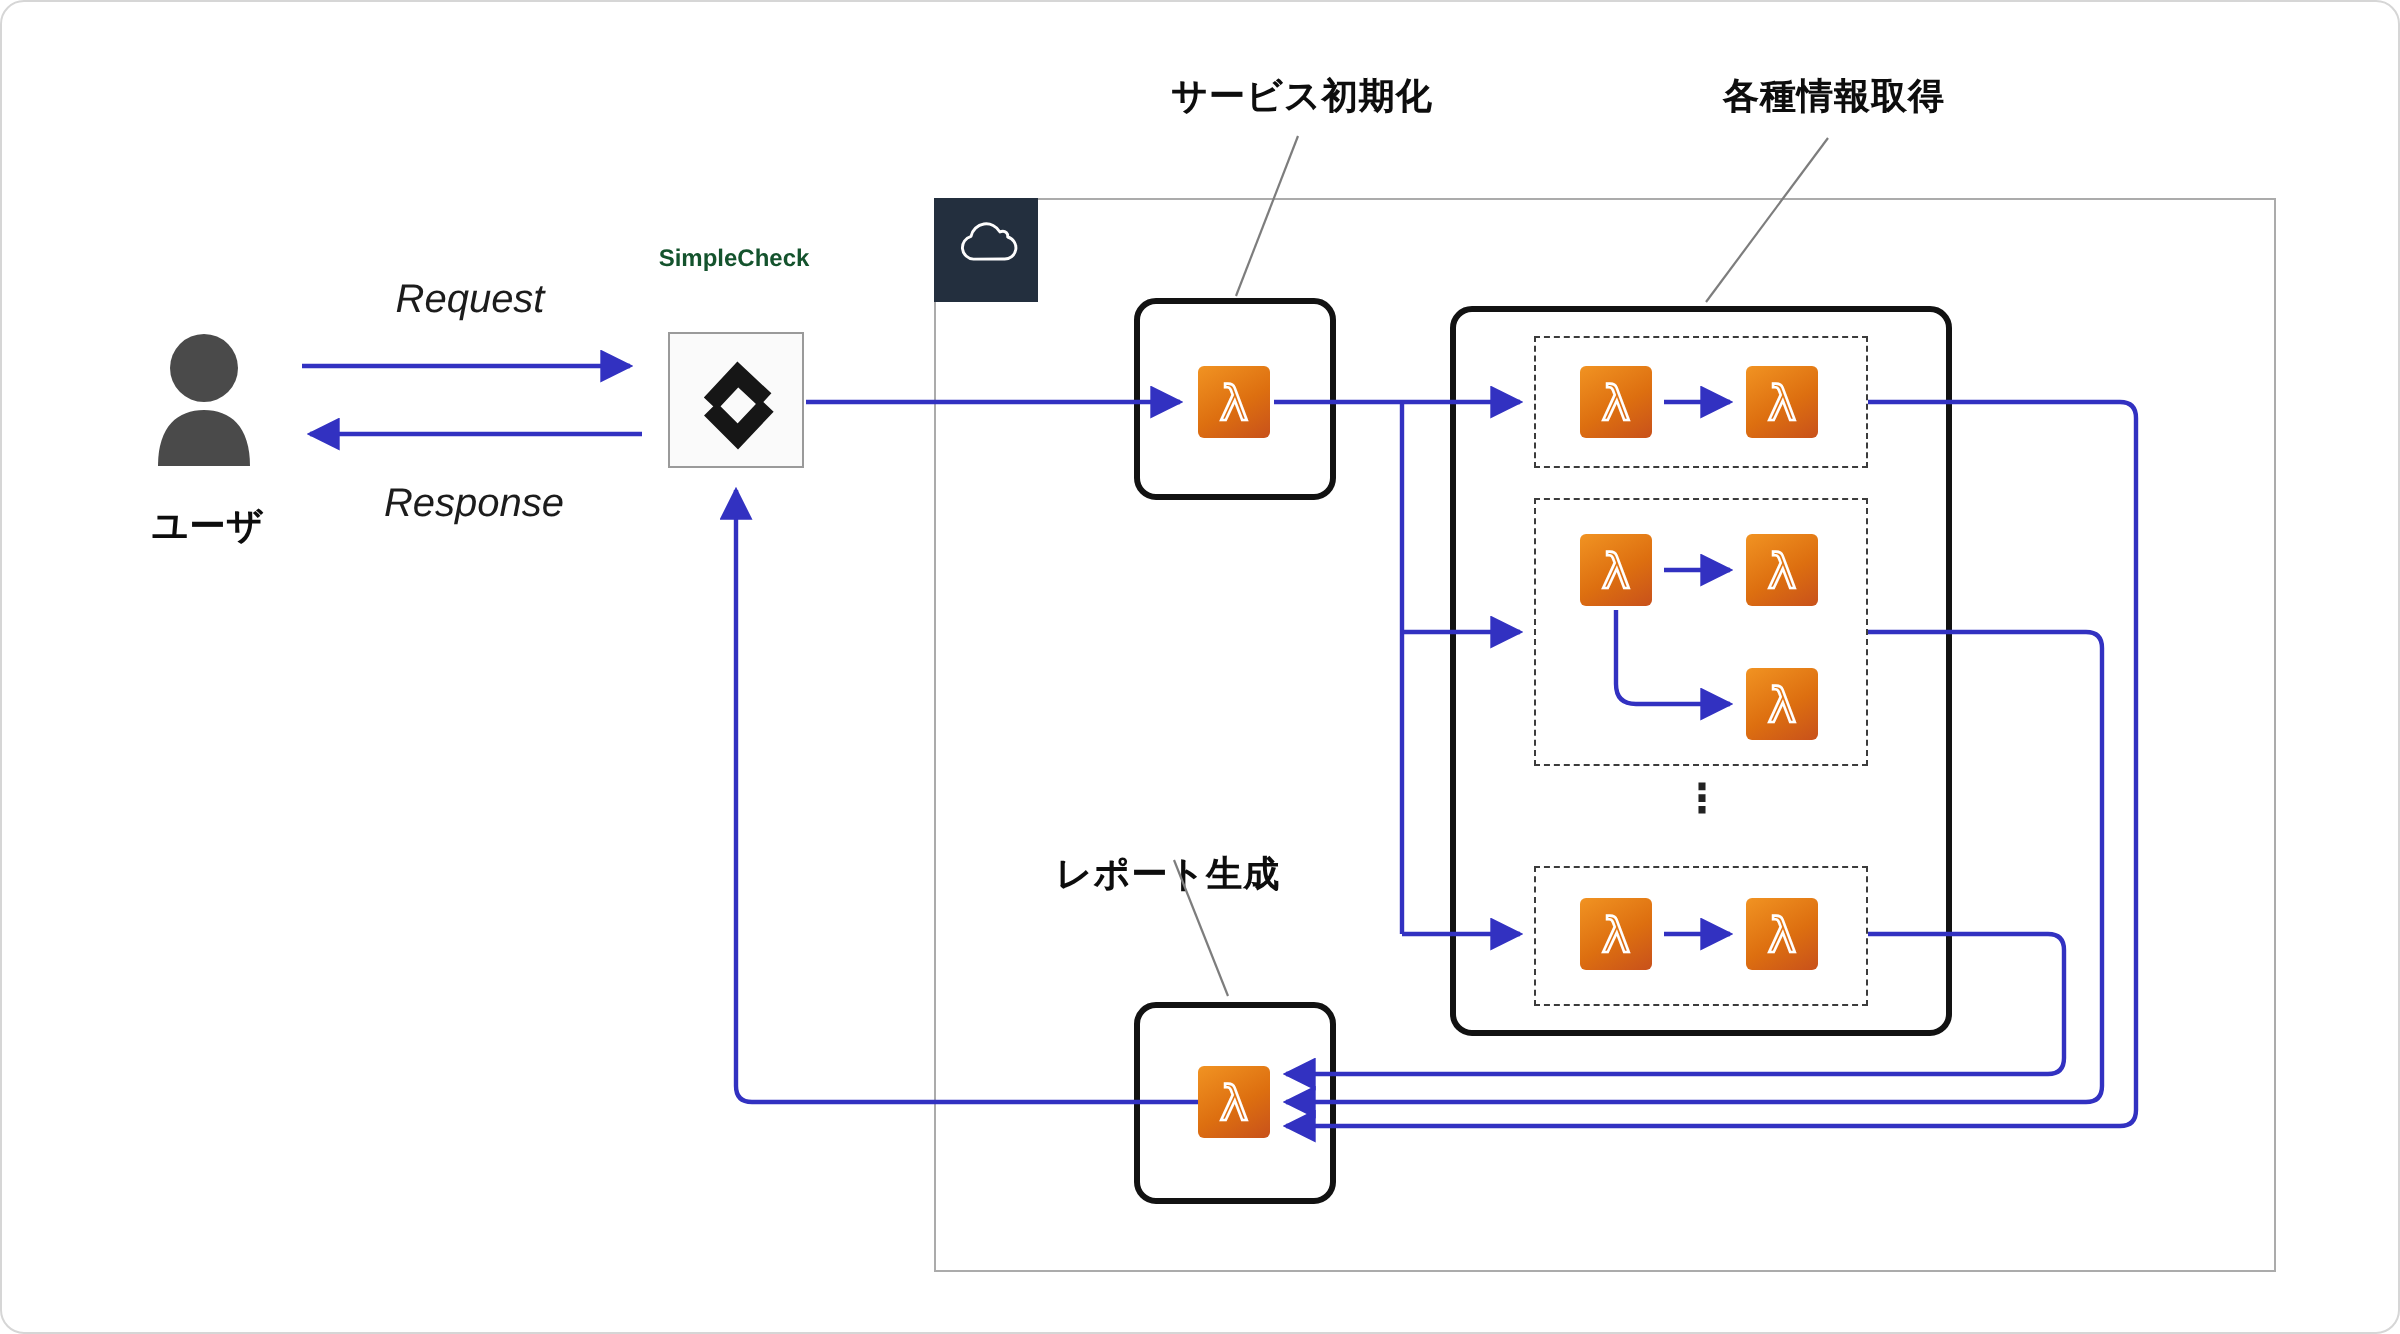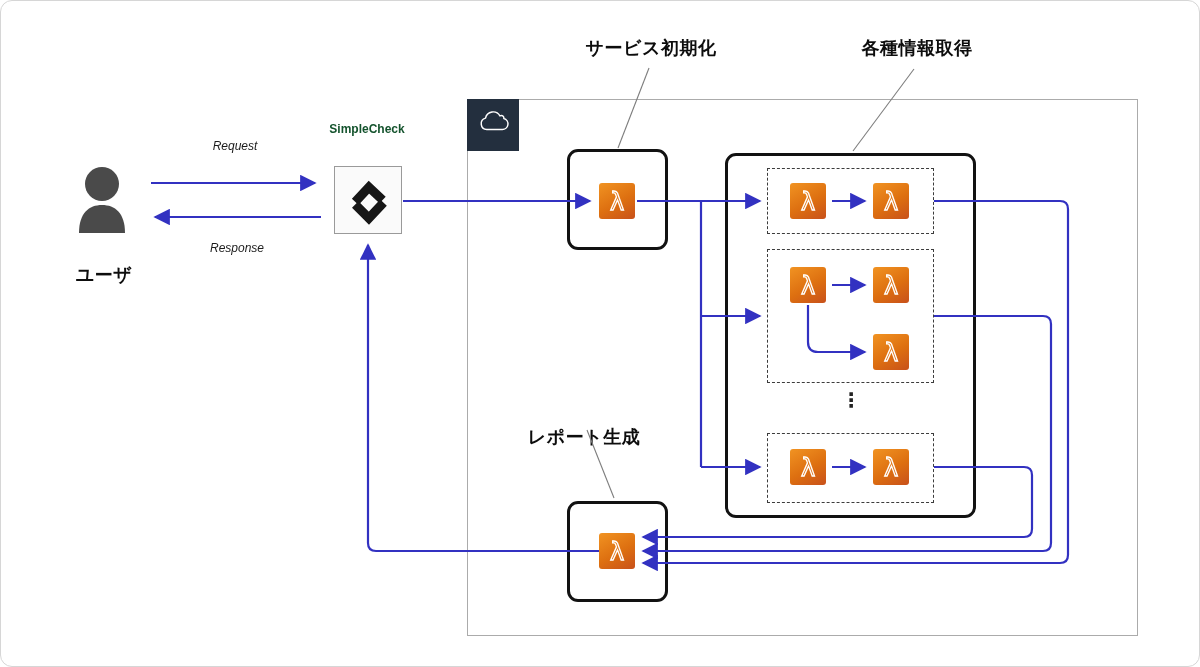--- a/index.html
+++ b/index.html
@@ -13,21 +13,21 @@
   .svc-box{border:3px solid #121212;border-radius:11px;background:#ffffff;box-sizing:border-box;}
   .group-box{border:3.5px solid #121212;border-radius:11px;background:#ffffff;box-sizing:border-box;}
   .dashed-box{border:1.6px dashed #3c3c3c;background:#ffffff;box-sizing:border-box;}
   
   .lambda{background:linear-gradient(150deg,#F19322 0%,#DD6F10 55%,#C8511B 100%);
           border-radius:3px;display:flex;align-items:center;justify-content:center;}
   .lambda svg{width:100%;height:100%;}
   
   .jp-label{font-weight:bold;font-size:18px;color:#0d0d0d;text-align:center;letter-spacing:.5px;}
   .en-bold{font-weight:bold;font-size:12px;color:#14532d;text-align:center;}
-  .flow-label{font-style:italic;font-size:12px;color:#1c1c1c;text-align:center;}
+  .flow-label{font-style:italic;font-size:20px;color:#1c1c1c;text-align:center;}
   .ellipsis{font-weight:bold;font-size:20px;color:#222;text-align:center;line-height:10px;letter-spacing:0;}
   
   .sc-box{background:#fafafa;border:1.5px solid #9a9a9a;display:flex;align-items:center;justify-content:center;box-sizing:border-box;}
   .overlay{pointer-events:none;z-index:6;}
   .z1{z-index:1}.z2{z-index:2}.z3{z-index:3}
 </style>
 </head>
 <body>
 
 <div class="screen">
@@ -40,21 +40,21 @@
       </svg>
     </span>
   </div>
 
   <div class="abs z2" style="left:76px;top:164px;width:50px;height:68px;">
     <svg width="50" height="68" viewBox="0 0 50 68">
       <circle cx="25" cy="19" r="17" fill="#4a4a4a"></circle>
       <path d="M2,68 C2,48 12,40 25,40 C38,40 48,48 48,68 Z" fill="#4a4a4a"></path>
     </svg>
   </div>
-  <div class="abs jp-label z2" style="left:48px;top:262px;width:110px;">ユーザ</div>
+  <div class="abs jp-label z2" style="left:48px;top:250px;width:110px;">ユーザ</div>
 
   <div class="abs flow-label z2" style="left:164px;top:138px;width:140px;">Request</div>
   <div class="abs flow-label z2" style="left:166px;top:240px;width:140px;font-style:italic;">Response</div>
 
   <div class="abs en-bold z2" style="left:291px;top:121px;width:150px;">SimpleCheck</div>
   <div class="abs sc-box z2" style="left:333px;top:165px;width:68px;height:68px;">
     <svg width="62" height="62" viewBox="0 0 68 68">
       <path d="M20,36 L35,20 L50,34" fill="none" stroke="#161616" stroke-width="10" stroke-linejoin="miter"></path>
       <path d="M20,39 L35,54 L51,37" fill="none" stroke="#161616" stroke-width="10" stroke-linejoin="miter"></path>
     </svg>

